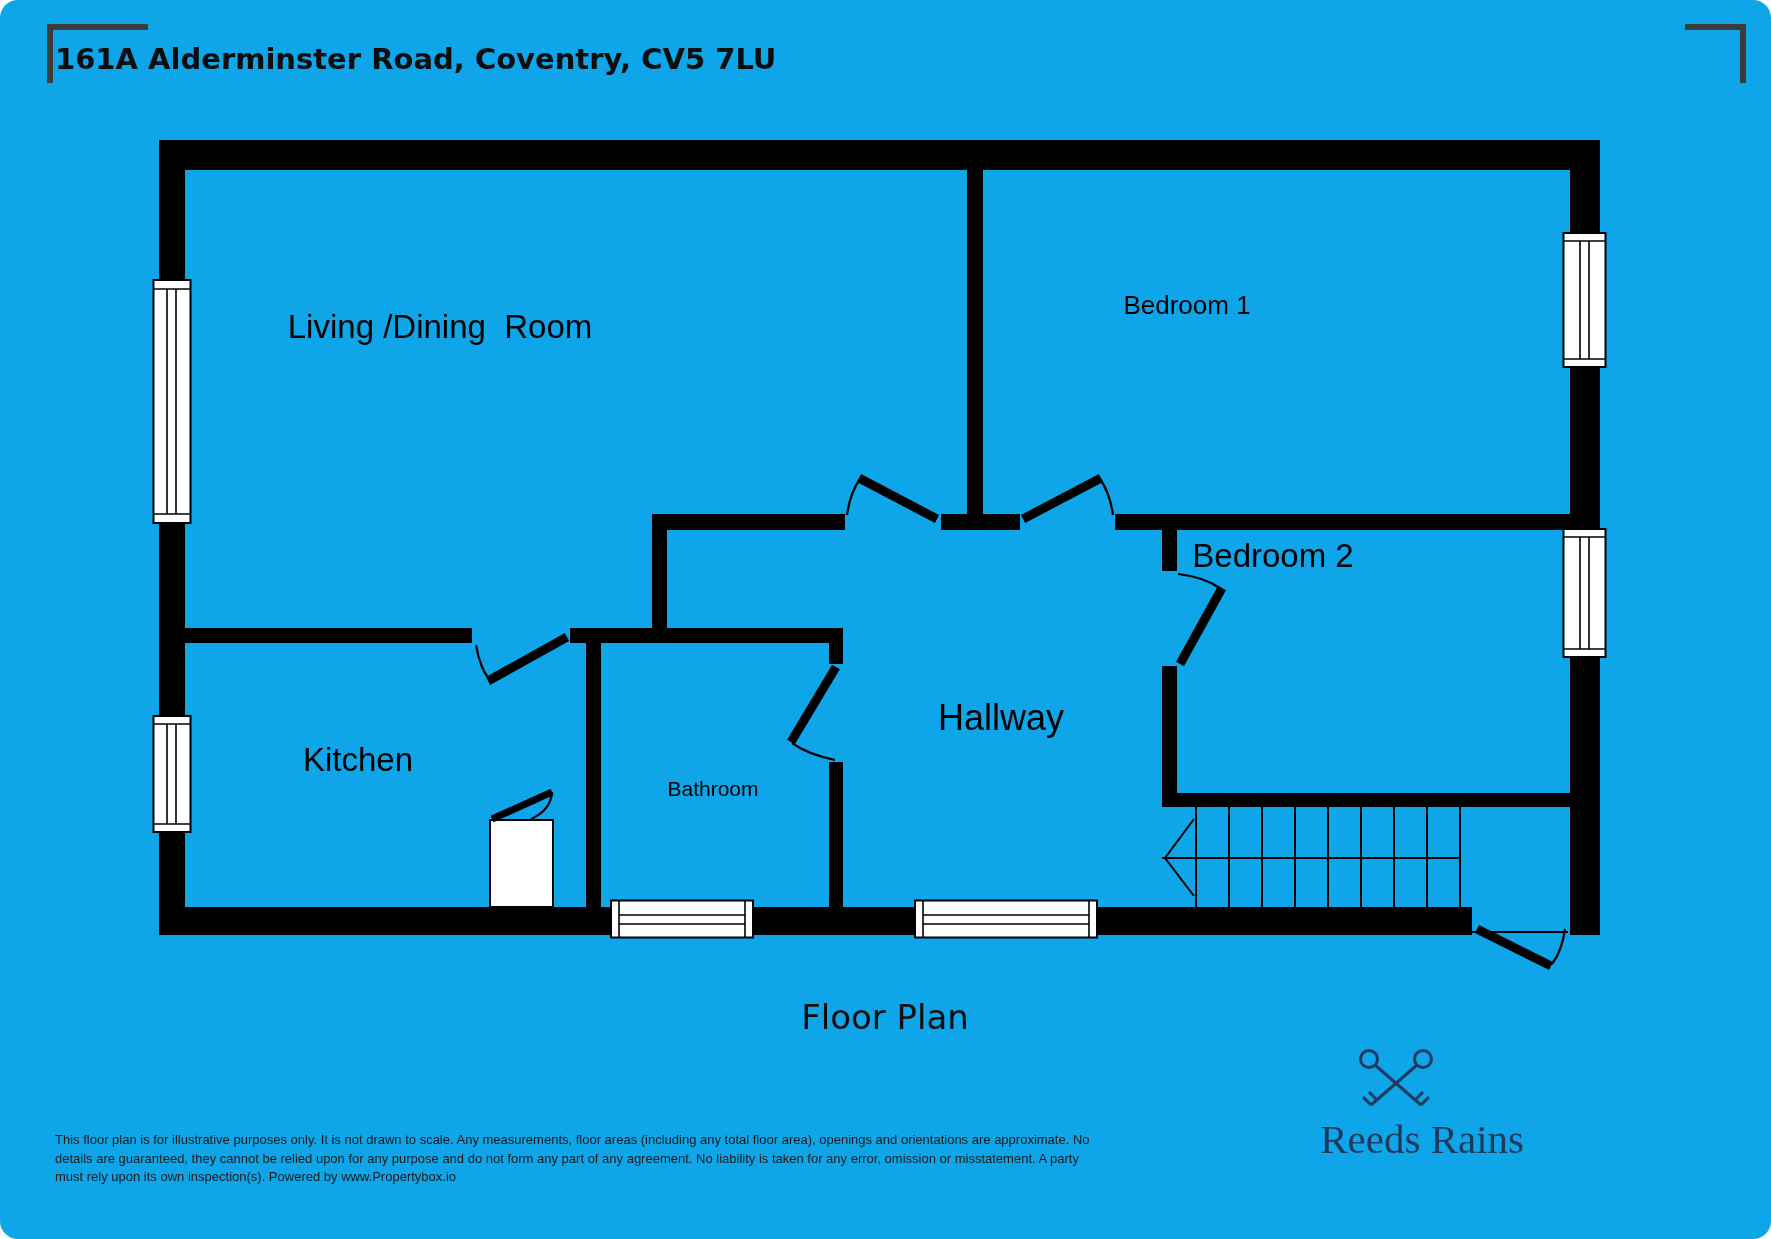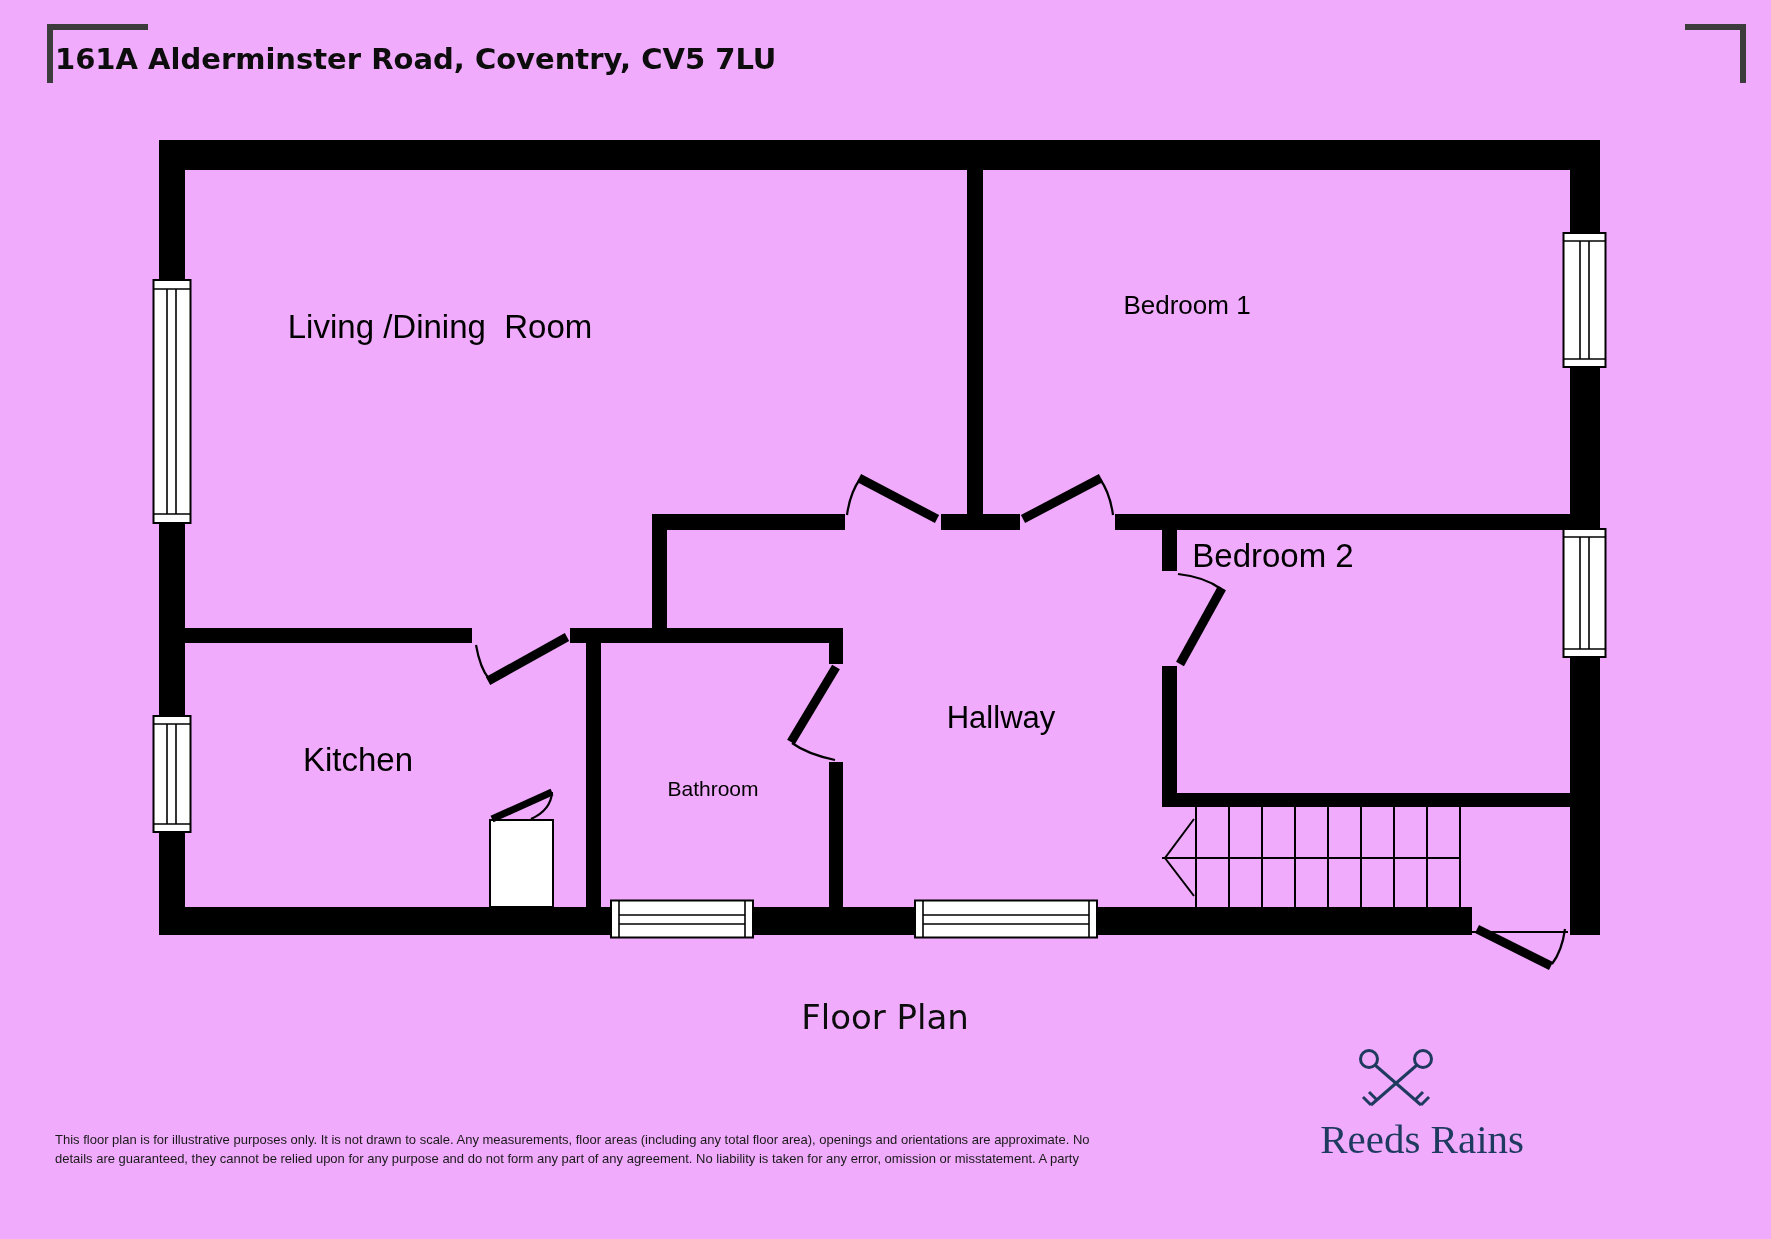--- a/index.html
+++ b/index.html
@@ -1,17 +1,17 @@
 <!DOCTYPE html>
 <html><head>
 <meta charset="utf-8">
 <style>
   html,body{margin:0;padding:0;background:#ffffff;}
-  #canvas{position:relative;width:1771px;height:1239px;background:#f0abfc;overflow:hidden;
-          font-family:"Liberation Sans", sans-serif;}
+  #canvas{position:relative;width:1771px;height:1239px;background:#0ea5e9;overflow:hidden;
+          font-family:"Liberation Sans", sans-serif;border-radius:18px;}
   
   .corner{position:absolute;box-sizing:border-box;}
   .corner.tl{left:47px;top:24px;width:101px;height:59px;border-top:6px solid #3c3c3c;border-left:6px solid #3c3c3c;}
   .corner.tr{left:1685px;top:24px;width:61px;height:59px;border-top:6px solid #3c3c3c;border-right:6px solid #3c3c3c;}
   .page-title{position:absolute;left:55px;top:42px;font-family:"DejaVu Sans", sans-serif;
               font-weight:bold;font-size:29px;color:#0d0d0d;letter-spacing:0px;white-space:pre;}
   
   #plan-svg{position:absolute;left:0;top:0;}
   .wall{fill:#000000;}
   .win-box{fill:#ffffff;stroke:#000000;stroke-width:2px;}
@@ -157,27 +157,28 @@
       <line class="stair-line" x1="1162" y1="858" x2="1460" y2="858"></line>
       <path class="stair-line" d="M1194,819 L1165,858 L1194,896"></path>
     </g>
   </svg>
 
   <div class="room-label" style="left:440px;top:327px;font-size:33px;">Living /Dining  Room</div>
   <div class="room-label" style="left:1187px;top:305px;font-size:26px;">Bedroom 1</div>
   <div class="room-label" style="left:1273px;top:556px;font-size:33px;">Bedroom 2</div>
   <div class="room-label" style="left:358px;top:760px;font-size:33px;">Kitchen</div>
   <div class="room-label" style="left:713px;top:789px;font-size:21px;">Bathroom</div>
-  <div class="room-label" style="left:1001px;top:718px;font-size:31px;">Hallway</div>
+  <div class="room-label" style="left:1001px;top:718px;font-size:36px;">Hallway</div>
 
   <div class="caption" style="left:885px;top:1017px;">Floor Plan</div>
 
   <div class="disclaimer">
     <div>This floor plan is for illustrative purposes only. It is not drawn to scale. Any measurements, floor areas (including any total floor area), openings and orientations are approximate. No</div>
     <div>details are guaranteed, they cannot be relied upon for any purpose and do not form any part of any agreement. No liability is taken for any error, omission or misstatement. A party</div>
+    <div>must rely upon its own inspection(s). Powered by www.Propertybox.io</div>
   </div>
 
   <div class="logo">
     <svg class="keys" width="86" height="72" viewBox="0 0 86 72">
       <g fill="none" stroke="#1e3a5f" stroke-width="3">
         <circle cx="16" cy="13" r="8.5"></circle>
         <line x1="22" y1="19" x2="68" y2="59"></line>
         <line x1="62" y1="54" x2="70" y2="46"></line>
         <line x1="68" y1="59" x2="76" y2="51"></line>
         <circle cx="70" cy="13" r="8.5"></circle>

